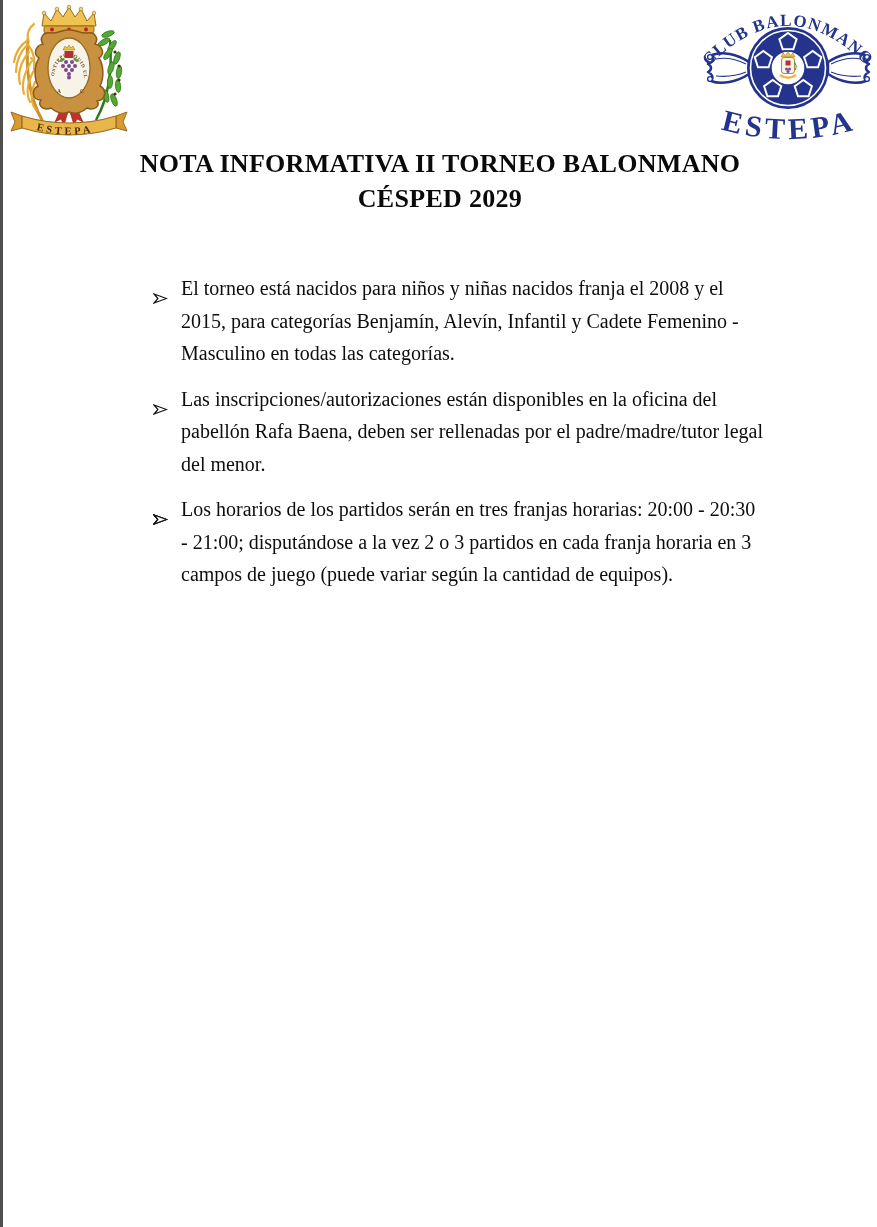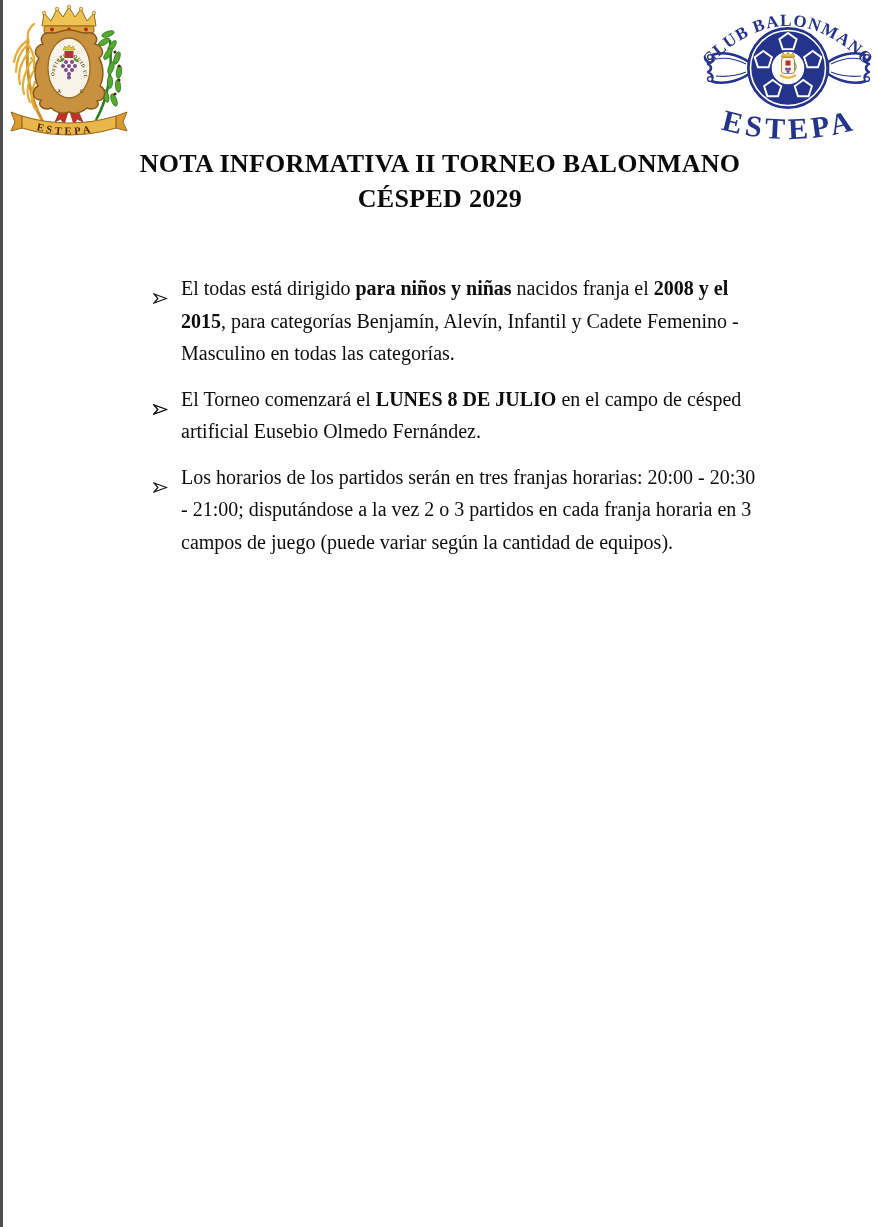--- a/index.html
+++ b/index.html
@@ -50,21 +50,21 @@
   }
   ul.bullets li{
     position:relative;
     padding-left:28px;
     margin:0 0 13px 0;
   }
   ul.bullets li .marker{
     position:absolute;left:0;top:10px;
     width:15px;height:13px;
   }
-  ul.bullets li b{font-weight:bold;}
+  ul.bullets li b{font-weight:normal;}
 </style>
 </head>
 <body>
 
 <div class="page">
 
   <div class="logo logo-left">
     <svg width="128" height="144" viewBox="0 0 128 144" xmlns="http://www.w3.org/2000/svg">
 
       <g stroke="#e7ad3a" stroke-width="2.2" fill="none" stroke-linecap="round">
@@ -222,36 +222,43 @@
     <div>CÉSPED 2029</div>
   </div>
 
   <ul class="bullets">
       <li>
       <span class="marker">
         <svg width="15" height="13" viewBox="0 0 14 12" xmlns="http://www.w3.org/2000/svg">
           <path d="M1,1.8 L12.6,6 L1,10.2 L4.6,6 Z" fill="#ffffff" stroke="#111111" stroke-width="1.1"></path>
         </svg>
       </span>
-      <span class="runs"><span>El todas está dirigido </span><b>para niños y niñas</b><span> nacidos franja el </span><b>2008 y el 2015</b><span>, para categorías Benjamín, Alevín, Infantil y Cadete Femenino - Masculino en todas las categorías.</span></span>
-    </li>
-      <li>
-      <span class="marker">
-        <svg width="15" height="13" viewBox="0 0 14 12" xmlns="http://www.w3.org/2000/svg">
-          <path d="M1,1.8 L12.6,6 L1,10.2 L4.6,6 Z" fill="#ffffff" stroke="#111111" stroke-width="1.1"></path>
-        </svg>
-      </span>
-    </li>
-      <li>
-      <span class="marker">
-        <svg width="15" height="13" viewBox="0 0 14 12" xmlns="http://www.w3.org/2000/svg">
-          <path d="M1,1.8 L12.6,6 L1,10.2 L4.6,6 Z" fill="#ffffff" stroke="#111111" stroke-width="1.1"></path>
-        </svg>
-      </span>
-      <span class="runs"><span>El Torneo comenzará el </span><b>LUNES 8 DE JULIO</b><span> en el campo de césped artificial Eusebio Olmedo Fernández.</span></span>
+      <span class="runs"><span>El torneo está nacidos </span><b>para niños y niñas</b><span> nacidos franja el </span><b>2008 y el 2015</b><span>, para categorías Benjamín, Alevín, Infantil y Cadete Femenino - Masculino en todas las categorías.</span></span>
+    </li>
+      <li>
+      <span class="marker">
+        <svg width="15" height="13" viewBox="0 0 14 12" xmlns="http://www.w3.org/2000/svg">
+          <path d="M1,1.8 L12.6,6 L1,10.2 L4.6,6 Z" fill="#ffffff" stroke="#111111" stroke-width="1.1"></path>
+        </svg>
+      </span>
+      <span class="runs"><span>Las inscripciones/autorizaciones están disponibles en la oficina del pabellón Rafa Baena, deben ser rellenadas por el padre/madre/tutor legal del menor.</span></span>
+    </li>
+      <li>
+      <span class="marker">
+        <svg width="15" height="13" viewBox="0 0 14 12" xmlns="http://www.w3.org/2000/svg">
+          <path d="M1,1.8 L12.6,6 L1,10.2 L4.6,6 Z" fill="#ffffff" stroke="#111111" stroke-width="1.1"></path>
+        </svg>
+      </span>
+    </li>
+      <li>
+      <span class="marker">
+        <svg width="15" height="13" viewBox="0 0 14 12" xmlns="http://www.w3.org/2000/svg">
+          <path d="M1,1.8 L12.6,6 L1,10.2 L4.6,6 Z" fill="#ffffff" stroke="#111111" stroke-width="1.1"></path>
+        </svg>
+      </span>
     </li>
       <li>
       <span class="marker">
         <svg width="15" height="13" viewBox="0 0 14 12" xmlns="http://www.w3.org/2000/svg">
           <path d="M1,1.8 L12.6,6 L1,10.2 L4.6,6 Z" fill="#ffffff" stroke="#111111" stroke-width="1.1"></path>
         </svg>
       </span>
       <span class="runs"><span>Los horarios de los partidos serán en tres franjas horarias: 20:00 - 20:30 - 21:00; disputándose a la vez 2 o 3 partidos en cada franja horaria en 3 campos de juego (puede variar según la cantidad de equipos).</span></span>
     </li>
     </ul>

